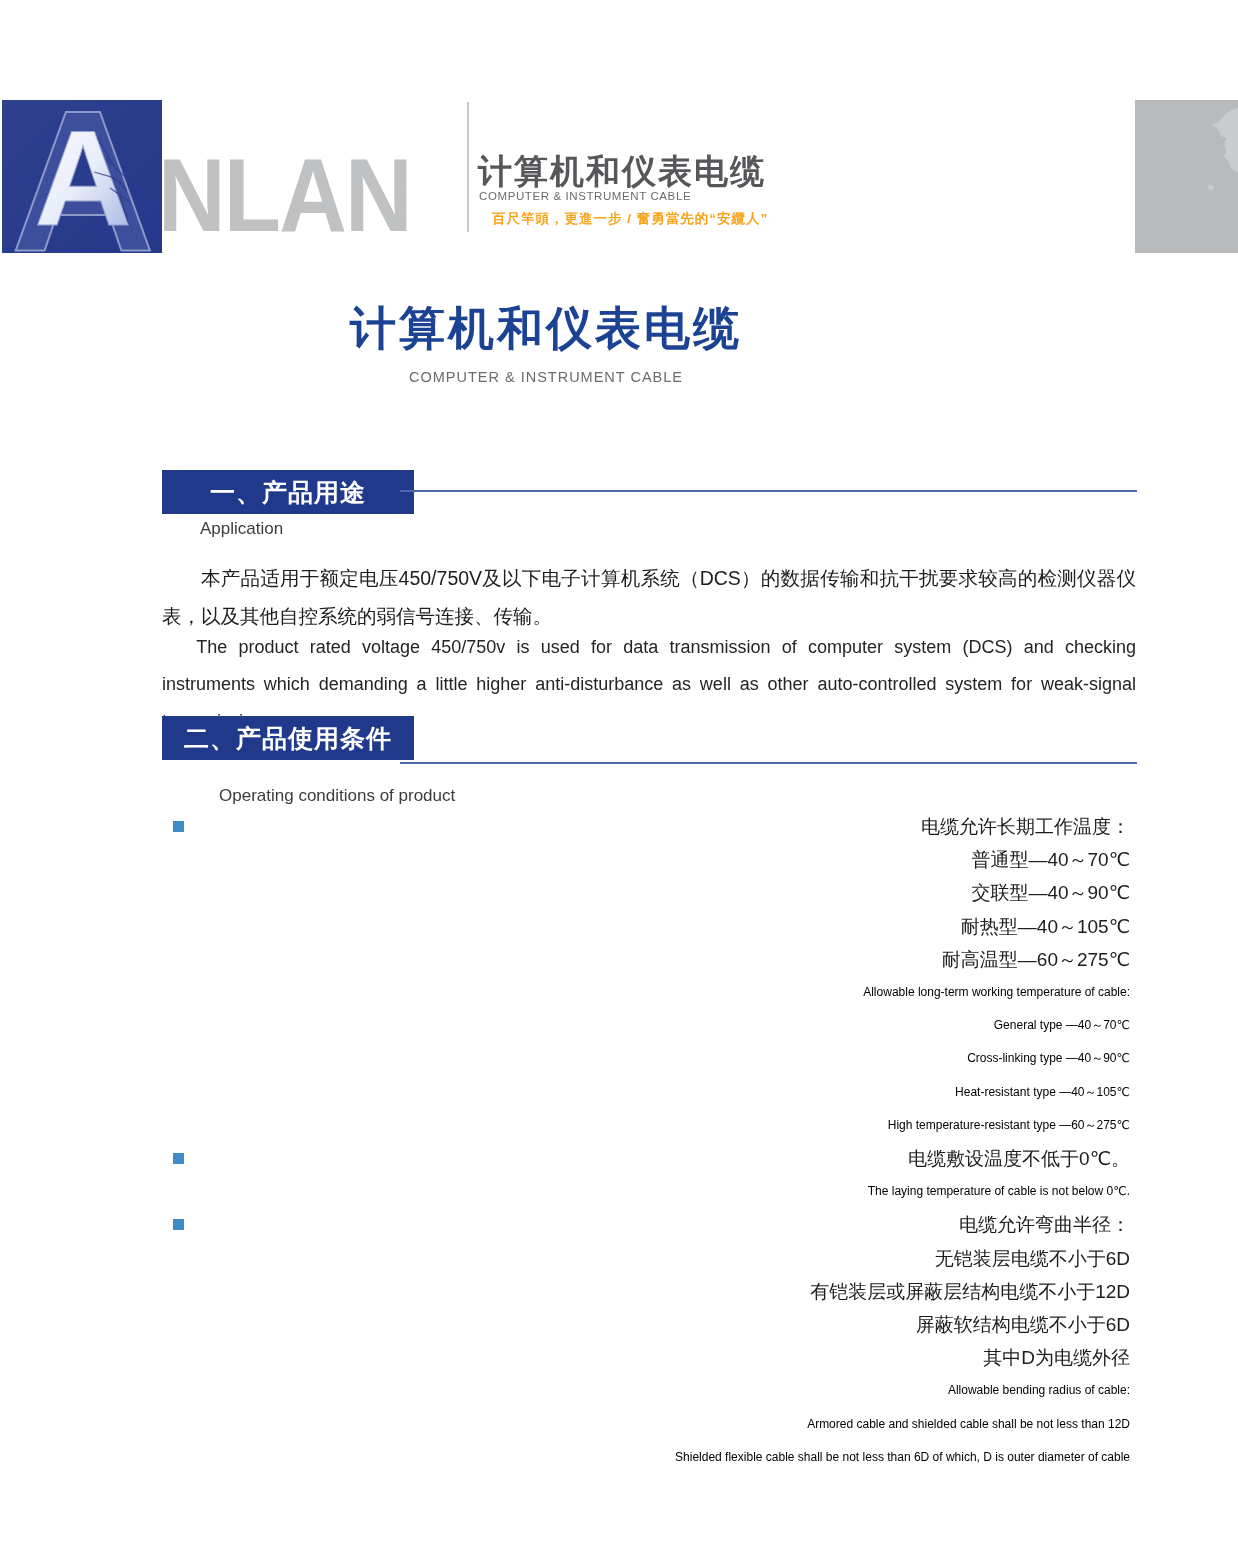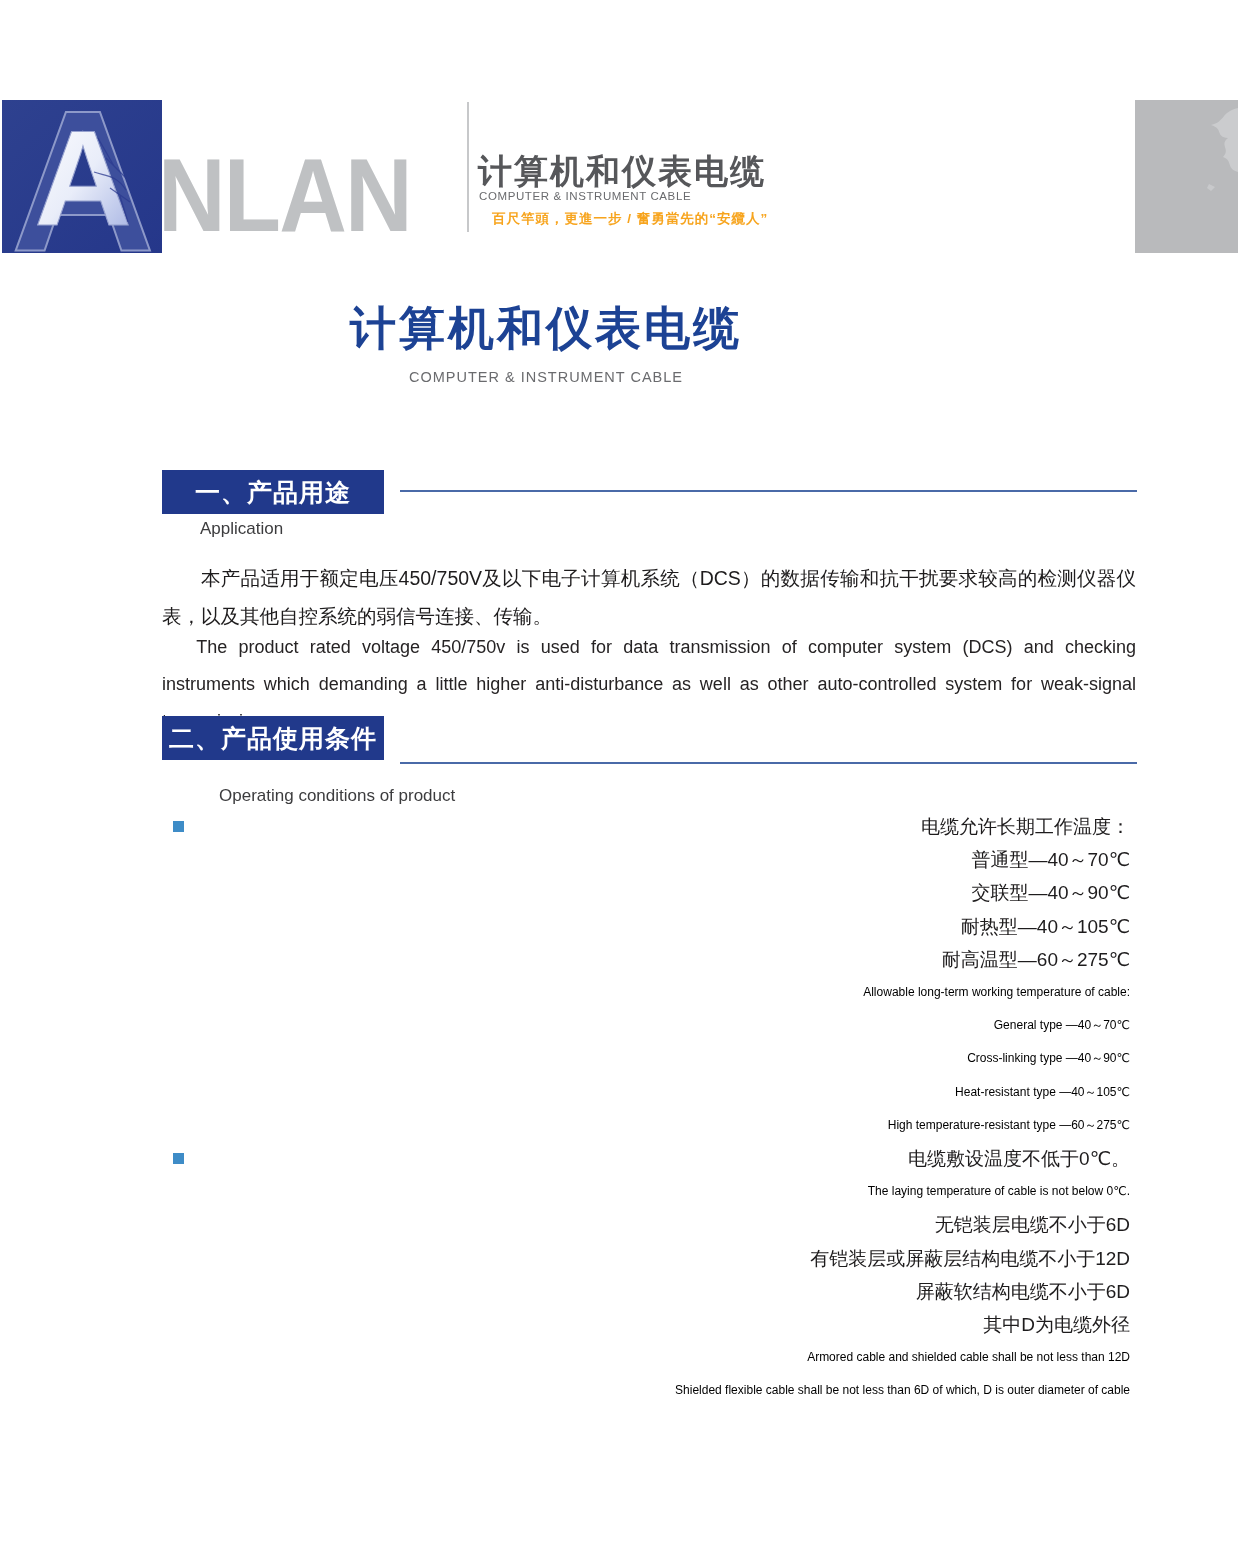--- a/index.html
+++ b/index.html
@@ -25,21 +25,21 @@
   .hdr-slogan{position:absolute; left:492px; top:210px; font-size:13.5px; font-weight:700;
               color:var(--orange); letter-spacing:1px; white-space:nowrap;}
   .photo-block{position:absolute; left:1135px; top:100px; width:103px; height:153px;}
 
   
   .page-title-wrap{position:absolute; left:0; top:298px; width:1092px; text-align:center;}
   .page-title{font-size:46px; font-weight:700; color:var(--title-blue); letter-spacing:3px;}
   .page-title-sub{margin-top:9px; font-size:14.5px; color:var(--sub-gray); letter-spacing:1px;}
 
   
-  .sec-bar{position:absolute; left:162px; width:222px; height:44px; background:var(--navy);
+  .sec-bar{position:absolute; left:162px; width:252px; height:44px; background:var(--navy);
            color:#fff; font-size:25px; font-weight:700; letter-spacing:1px;
            display:flex; align-items:center; justify-content:center; white-space:nowrap;}
   .sec-bar.s1{top:470px;}
   .sec-bar.s2{top:716px;}
   .sec-line{position:absolute; left:400px; width:737px; height:2px; background:var(--line-blue);}
   .sec-line.s1{top:490px;}
   .sec-line.s2{top:762px;}
   .sec-sub{position:absolute; font-size:17px; color:#3c3c3e; white-space:nowrap;}
   .sec-sub.s1{left:200px; top:519px;}
   .sec-sub.s2{left:219px; top:786px;}
@@ -118,21 +118,23 @@
       <div class="item ind0"><span>交联型—40～90℃</span></div>
       <div class="item ind0"><span>耐热型—40～105℃</span></div>
       <div class="item ind0"><span>耐高温型—60～275℃</span></div>
       <div class="item ind0 en"><span>Allowable long-term working temperature of cable:</span></div>
       <div class="item ind1 en"><span>General type —40～70℃</span></div>
       <div class="item ind1 en"><span>Cross-linking type —40～90℃</span></div>
       <div class="item ind1 en"><span>Heat-resistant type —40～105℃</span></div>
       <div class="item ind1 en"><span>High temperature-resistant type —60～275℃</span></div>
       <div class="item ind0"><span class="bullet"></span><span>电缆敷设温度不低于0℃。</span></div>
       <div class="item ind0 en"><span>The laying temperature of cable is not below 0℃.</span></div>
+      <div class="item ind0"><span class="bullet"></span><span>电缆允许弯曲半径：</span></div>
       <div class="item ind0"><span>无铠装层电缆不小于6D</span></div>
       <div class="item ind0"><span>有铠装层或屏蔽层结构电缆不小于12D</span></div>
       <div class="item ind0"><span>屏蔽软结构电缆不小于6D</span></div>
       <div class="item ind0"><span>其中D为电缆外径</span></div>
+      <div class="item ind0 en"><span>Allowable bending radius of cable:</span></div>
       <div class="item ind2 en"><span>Armored cable and shielded cable shall be not less than 12D</span></div>
       <div class="item ind2 en"><span>Shielded flexible cable shall be not less than 6D of which, D is outer diameter of cable</span></div>
     </div>
 
 </div>
 
 </body></html>

